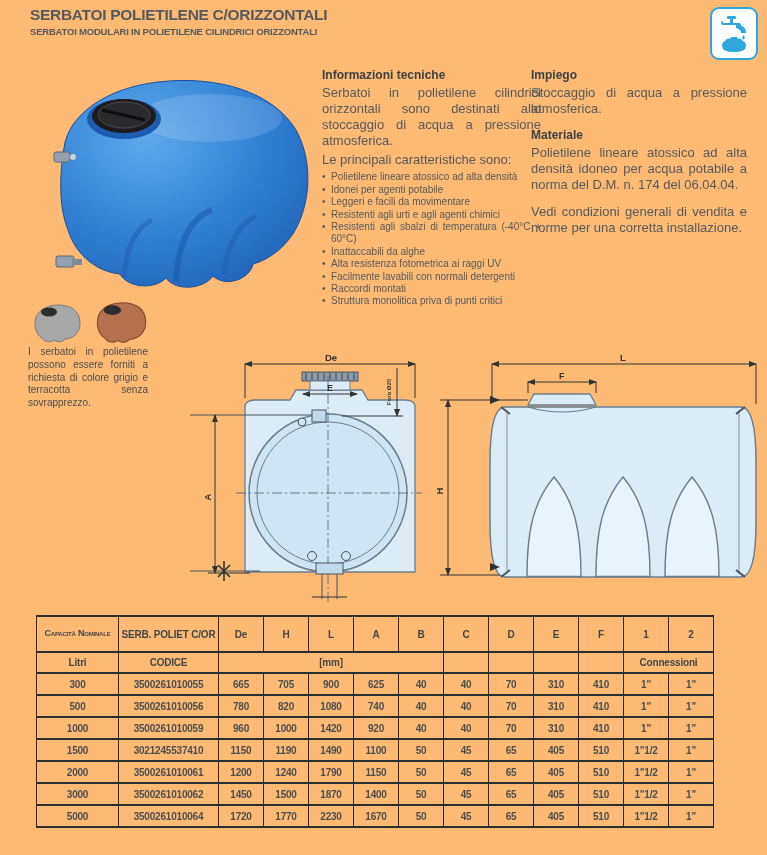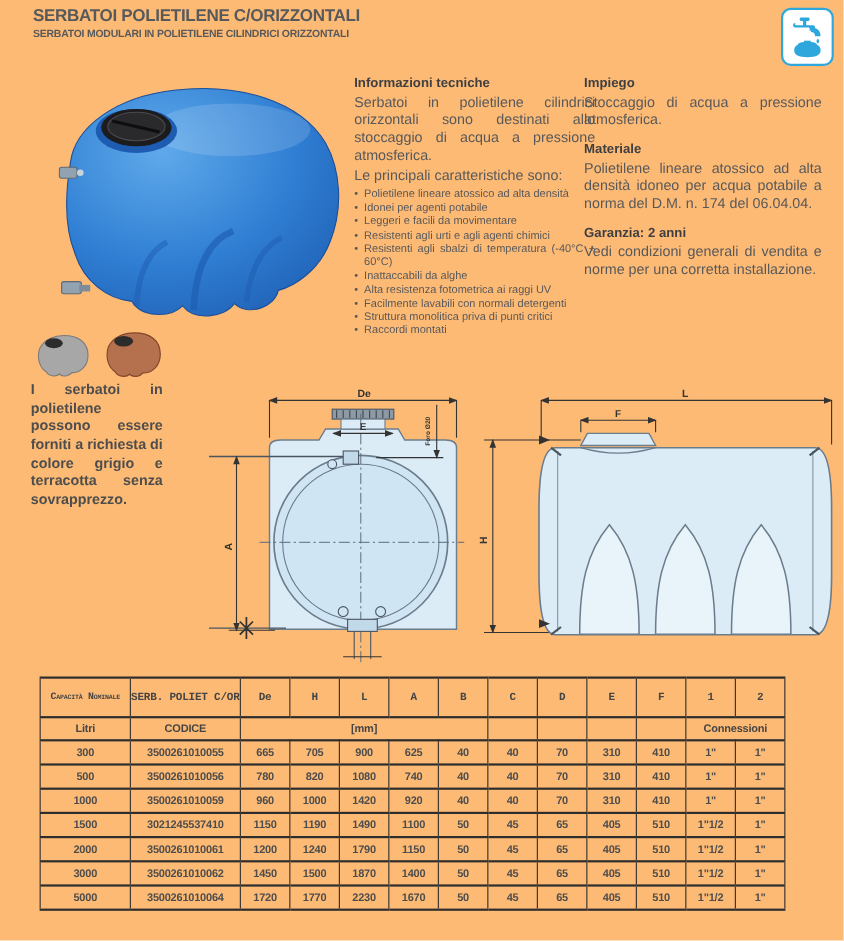--- a/index.html
+++ b/index.html
@@ -16,32 +16,32 @@
   
   .col{line-height:1.24;}
   .col h3{margin:0 0 2px 0;font-size:12px;color:#3f3f41;}
   .col p{margin:0 0 3px 0;font-size:13px;text-align:justify;}
   .col p.noj{text-align:left;}
   ul.feat{margin:0;padding:0;list-style:none;font-size:10px;}
   ul.feat li{position:relative;padding-left:9px;text-align:justify;}
   ul.feat li::before{content:"•";position:absolute;left:0;top:0;}
   .sec{margin-bottom:11px;}
 
-  .colornote{left:28px;top:346px;width:120px;font-size:13px;font-weight:bold;
+  .colornote{left:28px;top:346px;width:120px;font-size:10px;font-weight:normal;
              color:#4d4d4d;line-height:1.28;text-align:justify;}
 
   
   .sizetable{left:36px;top:615px;}
   table{border-collapse:collapse;table-layout:fixed;}
   th,td{border:2px solid #2d2d2d;border-left-width:1.3px;border-right-width:1.3px;
         text-align:center;vertical-align:middle;padding:0;overflow:hidden;
         font-size:10px;color:#4d4d4d;letter-spacing:-0.2px;}
   th{font-weight:bold;color:#454545;}
   .cap-h{font-variant:small-caps;font-size:9px;line-height:1.1;}
-  tr.h1 th{height:34px;font-family:Liberation Mono, monospace;}
+  tr.h1 th{height:34px;}
   tr.h2 th{height:19px;}
   tbody td{height:20px;font-weight:bold;}
   svg text{font-family:"Liberation Sans",sans-serif;}
 </style>
 </head>
 <body>
 
 <div id="page">
 
   <div class="abs title">SERBATOI POLIETILENE C/ORIZZONTALI</div>
@@ -91,36 +91,35 @@
     <p class="noj">Le principali caratteristiche sono:</p>
     <ul class="feat">
         <li>Polietilene lineare atossico ad alta densità</li>
         <li>Idonei per agenti potabile</li>
         <li>Leggeri e facili da movimentare</li>
         <li>Resistenti agli urti e agli agenti chimici</li>
         <li>Resistenti agli sbalzi di temperatura (-40°C + 60°C)</li>
         <li>Inattaccabili da alghe</li>
         <li>Alta resistenza fotometrica ai raggi UV</li>
         <li>Facilmente lavabili con normali detergenti</li>
+        <li>Raccordi montati</li>
         <li>Struttura monolitica priva di punti critici</li>
-        <li>Raccordi montati</li>
       </ul>
   </div>
 
   <div class="abs col" style="left:531px;top:68px;width:216px">
     <div class="sec">
       <h3>Impiego</h3>
       <p>Stoccaggio di acqua a pressione atmosferica.</p>
     </div>
     <div class="sec">
       <h3>Materiale</h3>
       <p>Polietilene lineare atossico ad alta densità idoneo per acqua potabile a norma del D.M. n. 174 del 06.04.04.</p>
     </div>
     <div class="sec">
-      <h3>Garanzia: 2 anni</h3>
       <p>Vedi condizioni generali di vendita e norme per una corretta installazione.</p>
     </div>
   </div>
 
   <svg class="abs" style="left:30px;top:300px" width="54" height="46" viewBox="0 0 54 46">
     <path d="M6,17 C10,8 20,5 28,5 C41,5 50,11 50,23 C50,33 43,39 35,39 C33,42 27,43 24,40 C21,43 14,42 12,38 C7,35 3,27 6,17 Z" fill="#a7a7a7" stroke="#7b7b7b"></path>
     <ellipse cx="19" cy="12" rx="8" ry="4.5" fill="#2c2c2c"></ellipse>
   </svg>
   <svg class="abs" style="left:92px;top:297px" width="58" height="50" viewBox="0 0 54 46">
     <path d="M6,17 C10,8 20,5 28,5 C41,5 50,11 50,23 C50,33 43,39 35,39 C33,42 27,43 24,40 C21,43 14,42 12,38 C7,35 3,27 6,17 Z" fill="#b5714e" stroke="#81462c"></path>

